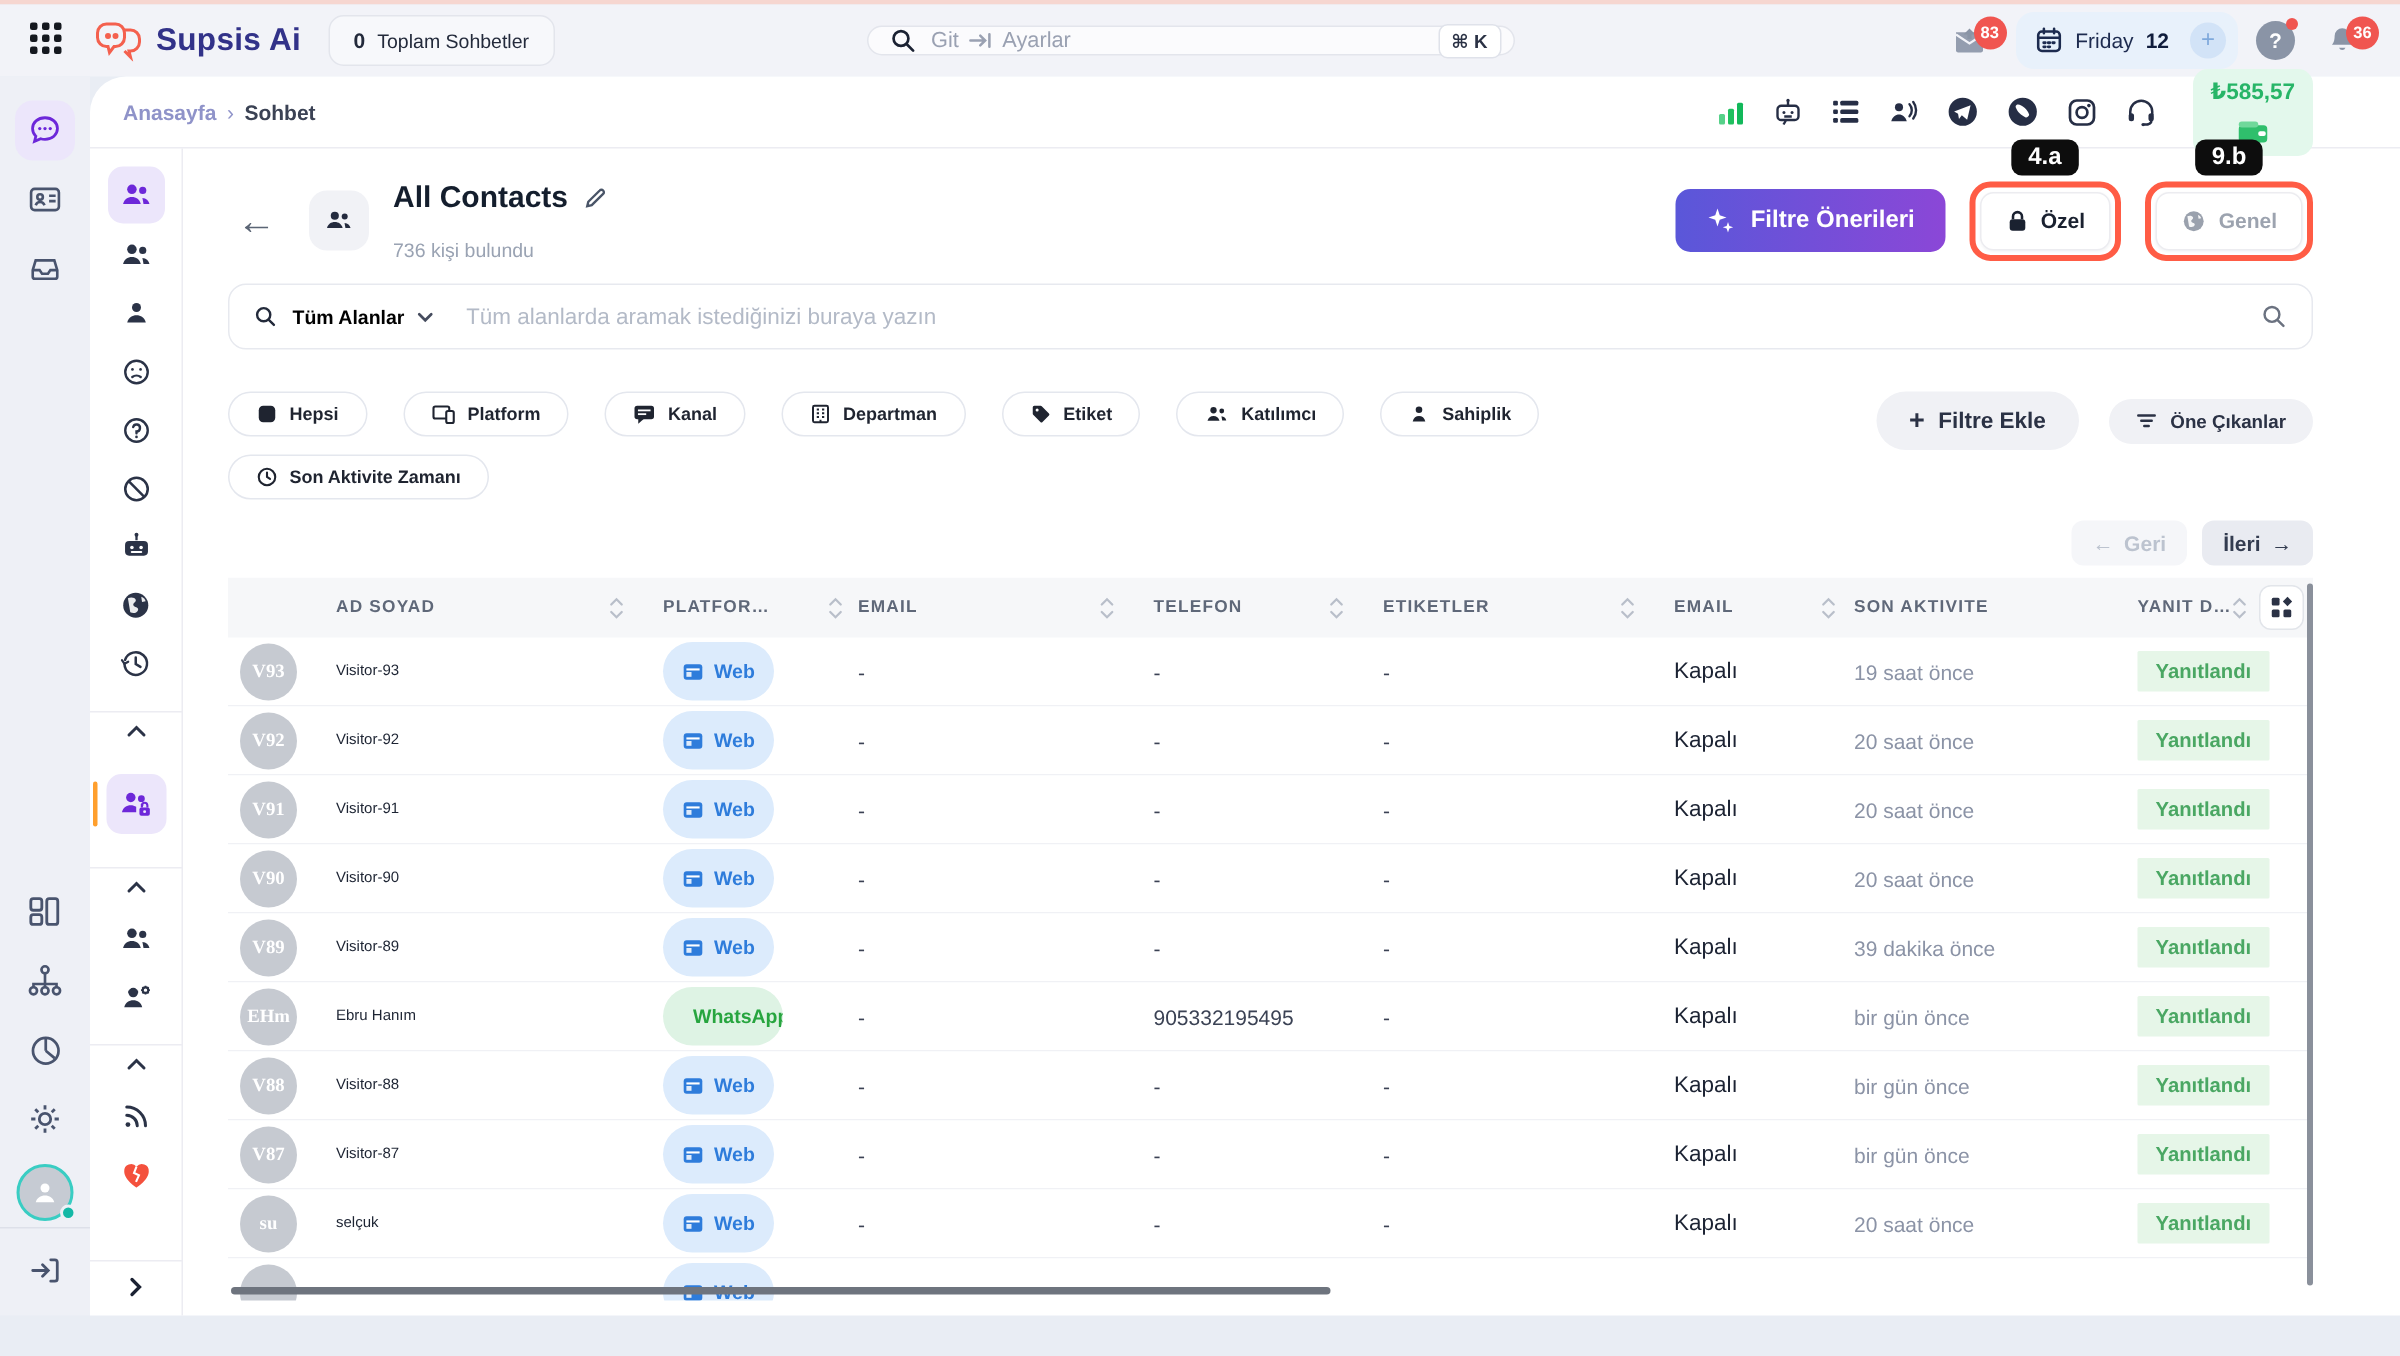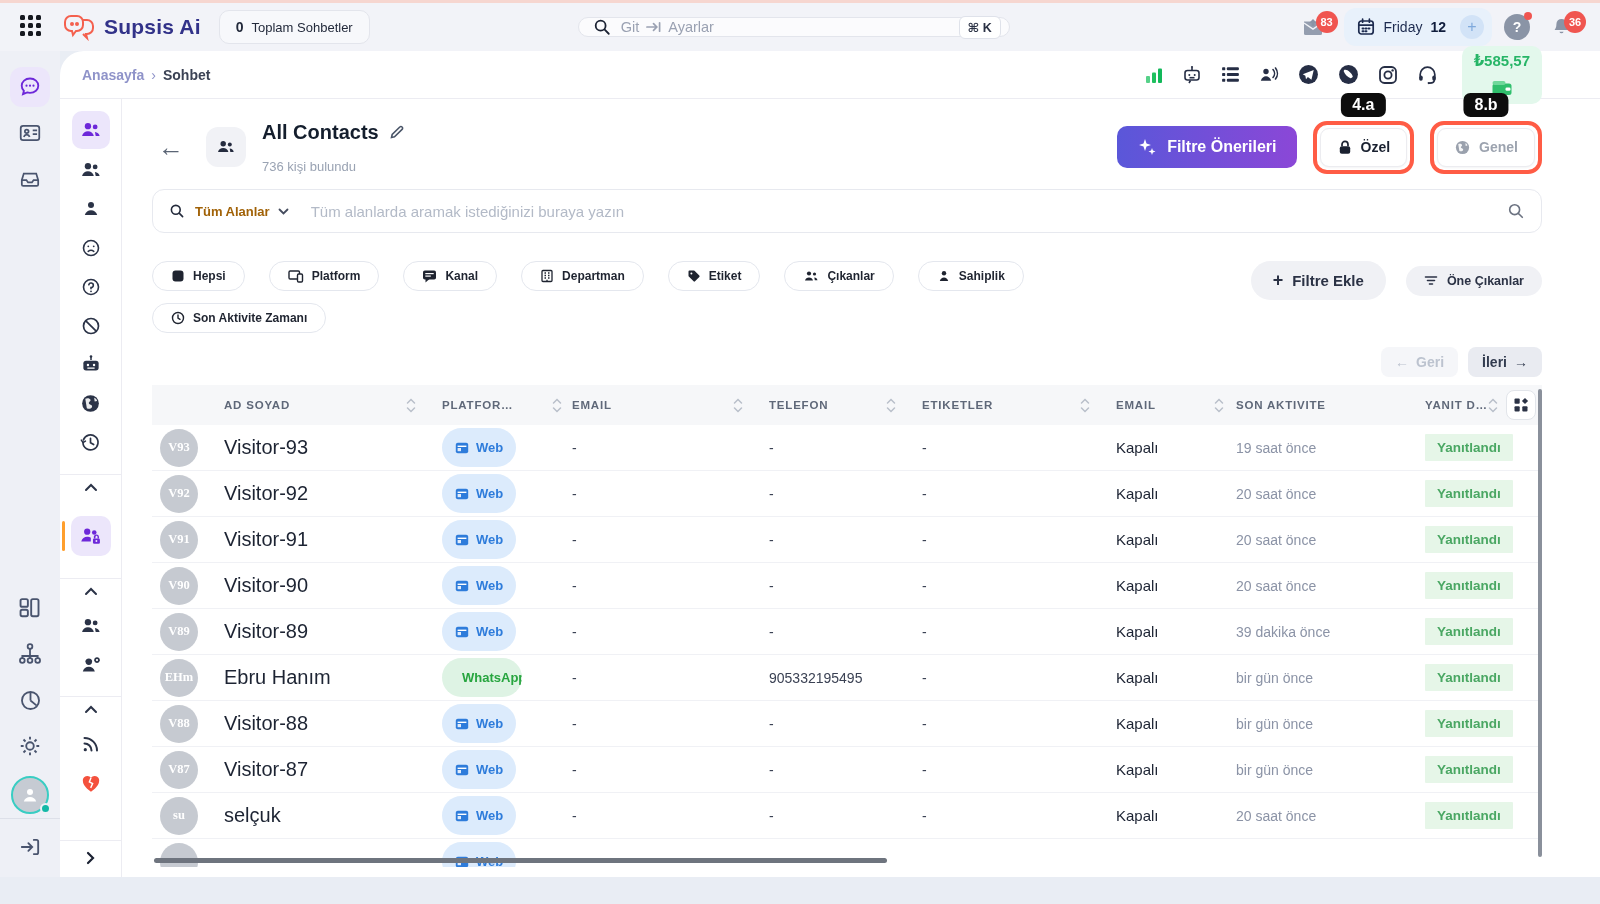--- a/index.html
+++ b/index.html
@@ -71,21 +71,21 @@
   .page-title { font-size:20px; font-weight:800; color:#141e2d; }
   .subtitle { font-size:13px; color:#9aa3b3; margin-top:15px; }
   .hdr-actions { margin-left:auto; margin-right:58px; display:flex; align-items:center; gap:16px; }
   .btn-grad { display:flex; align-items:center; gap:10px; background:linear-gradient(90deg,#5a57d9,#8b47d7); color:#fff; font-size:16px; font-weight:800; border:none; border-radius:10px; padding:11px 20px; cursor:pointer; }
   .anno-wrap { position:relative; border:4px solid #ff5c45; border-radius:14px; padding:3px; }
   .anno-tag { position:absolute; top:-32px; left:50%; transform:translateX(-50%); background:#0d0d0d; color:#fff; font-size:16px; font-weight:700; border-radius:7px; padding:3px 11px; z-index:5; }
   .btn-white { display:flex; align-items:center; gap:8px; background:#fff; border:1px solid #ececf0; border-radius:9px; padding:10px 16px; font-size:14px; font-weight:800; color:#1a2130; cursor:pointer; box-shadow:0 1px 2px rgba(20,30,60,.05); }
   .btn-white.muted { color:#9ca3af; font-weight:600; }
 
   .search-row { margin-top:12px; width:1390px; height:44px; border:1px solid #e7e9ef; border-radius:12px; display:flex; align-items:center; padding:0 16px; gap:10px; }
-  .scope { display:flex; align-items:center; gap:8px; font-size:13px; font-weight:800; color:#a16207; cursor:pointer; }
+  .scope { display:flex; align-items:center; gap:8px; font-size:13px; font-weight:800; color:#000000; cursor:pointer; }
   .search-row input { flex:1; border:none; outline:none; font-size:15px; color:#30384a; background:transparent; margin-left:12px; }
   .search-row input::placeholder { color:#b3bac7; }
 
   .filters { margin-top:28px; width:1390px; display:flex; justify-content:space-between; align-items:flex-start; }
   .chips { display:flex; flex-wrap:wrap; gap:12px 24px; max-width:880px; }
   .chip { height:30px; display:flex; align-items:center; gap:8px; border:1px solid #e4e7ee; border-radius:999px; padding:0 18px; font-size:12px; font-weight:800; color:#1f2430; background:#fff; cursor:pointer; white-space:nowrap; }
   .factions { display:flex; gap:20px; align-items:center; }
   .btn-soft { display:flex; align-items:center; gap:9px; background:#f0f1f5; border:none; border-radius:999px; padding:9px 22px; font-size:15px; font-weight:800; color:#2b3245; cursor:pointer; }
   .btn-soft.small { font-size:12.5px; padding:8px 18px; font-weight:700; }
 
@@ -98,21 +98,21 @@
   .table-zone { width:1390px; margin-top:8px; position:relative; height:482px; overflow:hidden; }
   .tgrid { display:grid; grid-template-columns:72px 218px 130px 197px 153px 194px 120px 189px 117px; align-items:center; }
   .thead { height:40px; background:#f6f7f9; position:relative; }
   .th { display:flex; align-items:center; font-size:11.5px; font-weight:800; color:#5f6879; letter-spacing:.07em; }
   .th .sort { margin-left:auto; margin-right:26px; }
   .cols-btn { position:absolute; right:6px; top:5px; width:30px; height:30px; background:#fff; border:1px solid #e2e5ea; border-radius:8px; display:grid; place-items:center; cursor:pointer; color:#2b3245; }
   .trow { height:46px; border-bottom:1px solid #f0f1f5; background:#fff; cursor:pointer; }
   .cell { display:flex; align-items:center; min-width:0; font-size:14px; color:#3b4254; }
   .c-av { padding-left:8px; }
   .avatar { width:38px; height:38px; border-radius:50%; background:#c6cad1; color:#fff; font-size:12.5px; font-weight:700; display:grid; place-items:center;font-family:Liberation Serif, serif; }
-  .c-name { font-size:20px; color:#1d2433; }
+  .c-name { font-size:10px; color:#1d2433; }
   .plat-pill { display:inline-flex; align-items:center; gap:7px; border-radius:999px; padding:12px 13px; font-size:13px; font-weight:700; white-space:nowrap; overflow:hidden; }
   .plat-pill.web { background:#dcebfc; color:#2e7cdb; }
   .plat-pill.whatsapp { background:#def3e4; color:#27a53f; max-width:80px; }
   .c-status { font-size:15px; color:#1c2333; }
   .c-act { font-size:14px; color:#8b93a6; }
   .reply-pill { background:#e6f6e8; color:#4aa763; font-size:13.5px; font-weight:700; border-radius:1px; padding:6px 12px; white-space:nowrap; }
   .h-scroll { position:absolute; left:2px; bottom:4px; width:733px; height:5px; background:#6e747e; border-radius:4px; }
   .v-scroll { position:absolute; right:0; top:4px; height:468px; width:4px; background:#8a909b; border-radius:4px; }
 
   svg { display:block; }
@@ -576,21 +576,21 @@
                   <span>
                       <svg width="16" height="17" viewBox="0 0 16 17" fill="#1a2130">
                         <rect x="2.8" y="7.2" width="10.4" height="7.6" rx="2"></rect>
                         <path d="M5 7.2V5.4a3 3 0 0 1 6 0v1.8" fill="none" stroke="#1a2130" stroke-width="1.7"></path>
                       </svg>
                     </span>
                   <span>Özel</span>
                 </button>
               </div>
               <div class="anno-wrap">
-                <div class="anno-tag">8.b</div>
+                <div class="anno-tag">9.b</div>
                 <button class="btn-white muted">
                   <span>
                       <svg width="17" height="17" viewBox="0 0 18 18">
                         <circle cx="9" cy="9" r="7" fill="#9aa1ad"></circle>
                         <path d="M4.5 5.5c1.6-.8 3.6-.4 4 .8s-1.6 1.6-1.2 2.8 2.8.8 2.4 2.4-2.4 2-4 1.2" fill="#fff" opacity=".9"></path>
                         <path d="M12 4.5c1.2.4 2 1.2 2.2 2.4l-1.8.4z" fill="#fff" opacity=".9"></path>
                       </svg>
                     </span>
                   <span>Genel</span>
                 </button>
@@ -658,21 +658,21 @@
                   </svg>
                   <span>Etiket</span>
                 </span>
               <span class="chip">
                   <svg width="16" height="14" viewBox="0 0 16 14" fill="#1f2430">
                     <circle cx="6" cy="4.5" r="2.1"></circle>
                     <path d="M2 11.5c.5-2 2-3.1 4-3.1s3.5 1.1 4 3.1z"></path>
                     <circle cx="11.5" cy="5" r="1.6"></circle>
                     <path d="M11.3 8.5c1.7.1 2.9 1.2 3.2 2.8h-2.7"></path>
                   </svg>
-                  <span>Çıkanlar</span>
+                  <span>Katılımcı</span>
                 </span>
               <span class="chip">
                   <svg width="14" height="14" viewBox="0 0 14 14" fill="#1f2430">
                     <circle cx="7" cy="4.2" r="2.2"></circle>
                     <path d="M2.8 12c.6-2.4 2.2-3.6 4.2-3.6s3.6 1.2 4.2 3.6z"></path>
                   </svg>
                   <span>Sahiplik</span>
                 </span>
               <span class="chip">
                   <svg width="14" height="14" viewBox="0 0 14 14" fill="none" stroke="#1f2430" stroke-width="1.4">

